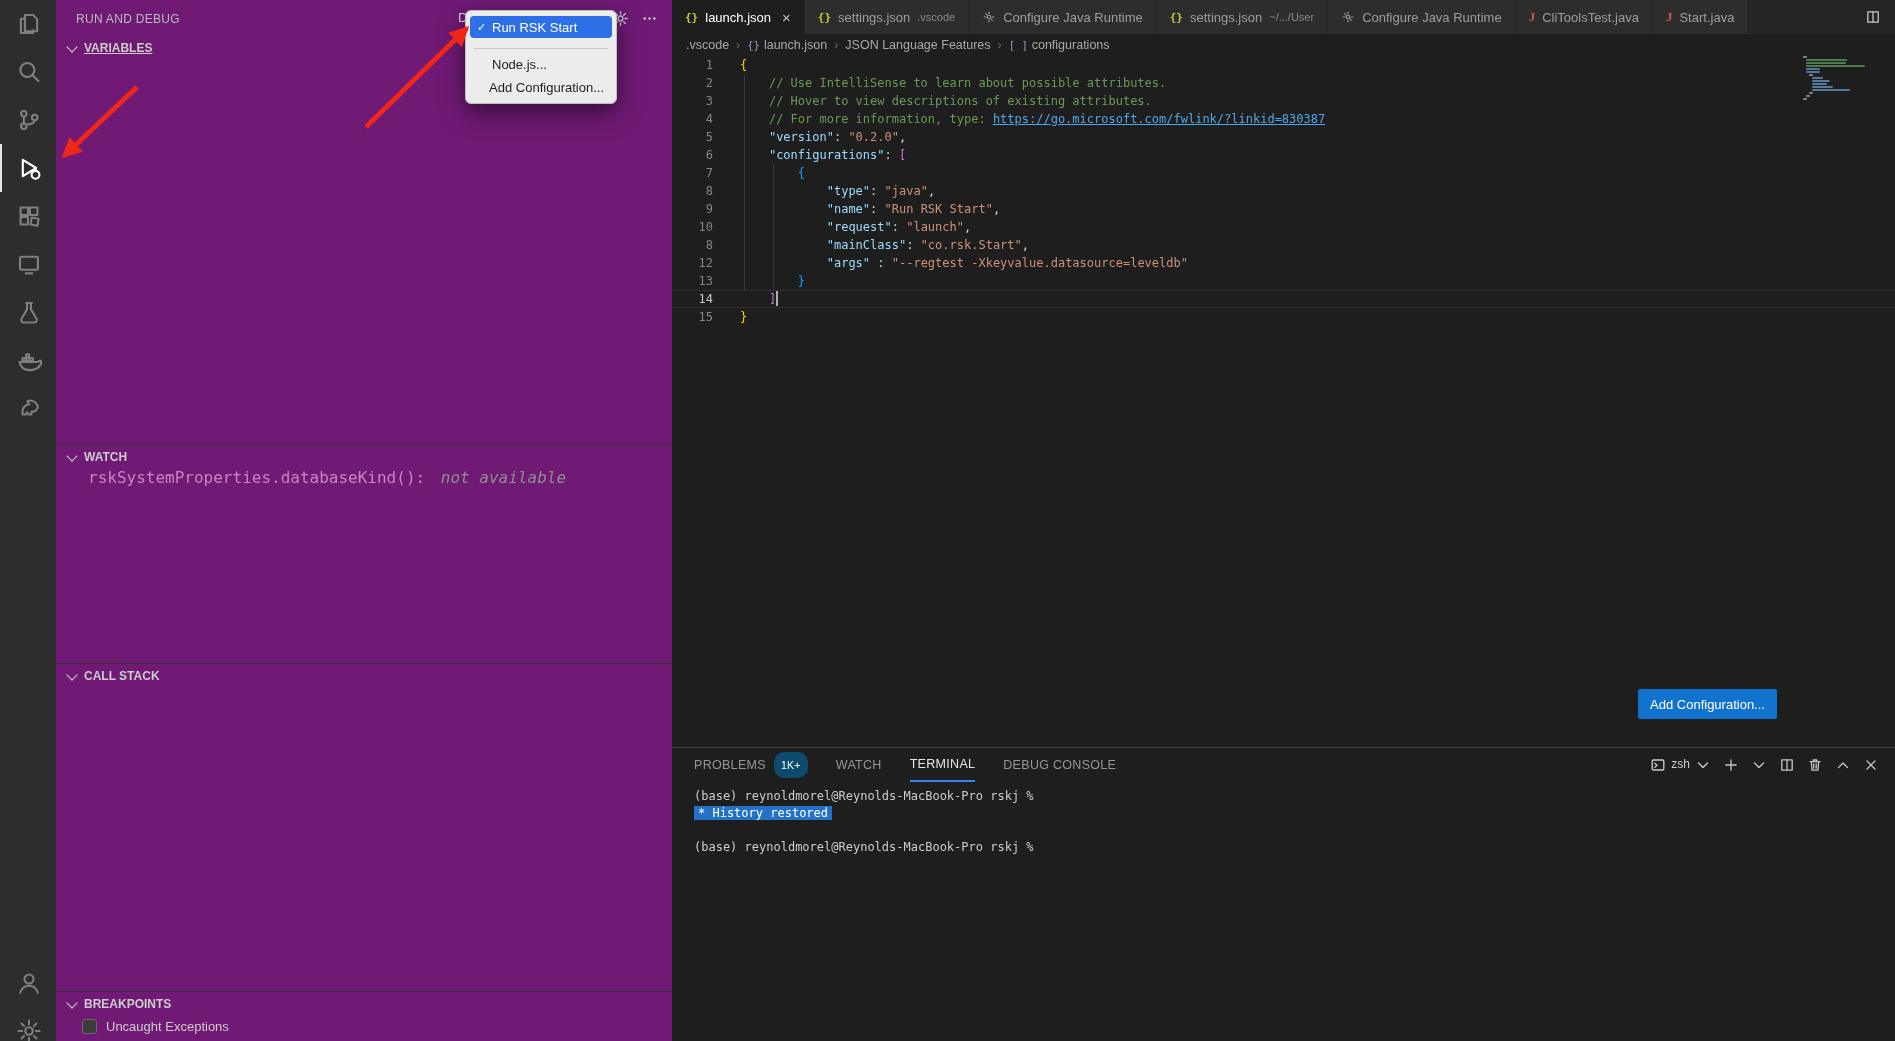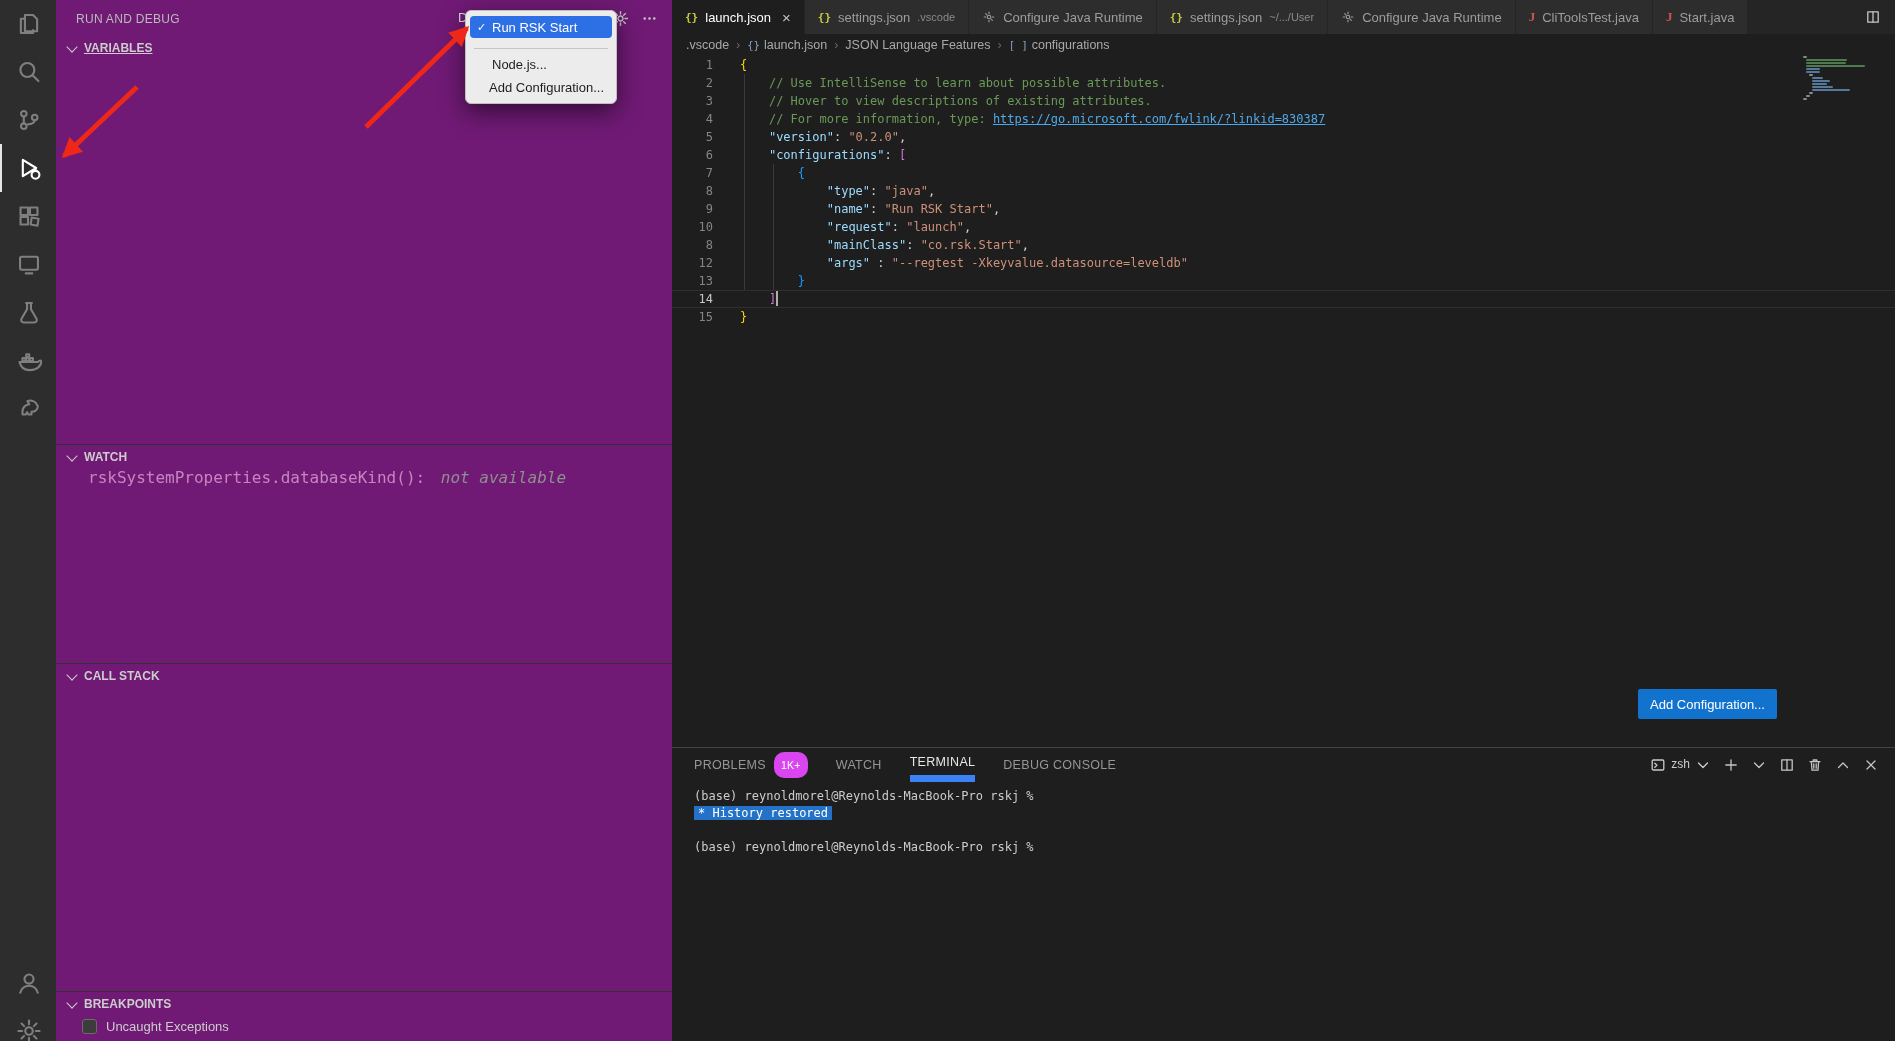--- a/index.html
+++ b/index.html
@@ -61,22 +61,22 @@
   .tk-b1{color:#ffd700;} .tk-b2{color:#da70d6;} .tk-b3{color:#179fff;}
   .cursor{display:inline-block;width:2px;height:15px;background:#aeafad;vertical-align:-3px;}
   .iguide{position:absolute;width:1px;background:#3a3a3a;}
   .minimap{position:absolute;top:0;right:22px;width:70px;}
   .mm-bar{height:2px;margin-bottom:1px;border-radius:1px;}
   .add-config{position:absolute;left:966px;top:689px;width:139px;height:30px;background:#1273cf;color:#ffffff;border:none;border-radius:2px;font-size:13px;font-family:"Liberation Sans",sans-serif;cursor:pointer;}
   
   .panel{position:absolute;left:0;right:0;top:747px;bottom:0;background:#1e1e1e;border-top:1px solid #444444;}
   .panel-tabs{position:absolute;top:0;left:22px;height:34px;display:flex;align-items:center;gap:28px;}
   .ptab{display:flex;align-items:center;gap:8px;height:34px;font-size:12.5px;letter-spacing:.3px;color:#969696;cursor:pointer;box-sizing:border-box;}
-  .ptab.active{color:#e7e7e7;border-bottom:7px solid #3b82f6;}
-  .pbadge{background:#d946ef;color:#ffffff;font-size:10.5px;padding:7px 7px;border-radius:10px;}
+  .ptab.active{color:#e7e7e7;border-bottom:2px solid #3b82f6;}
+  .pbadge{background:#0c4a6e;color:#ffffff;font-size:10.5px;padding:7px 7px;border-radius:10px;}
   .panel-actions{position:absolute;top:0;right:16px;height:34px;display:flex;align-items:center;gap:12px;color:#c5c5c5;}
   .panel-actions .icon svg{width:16px;height:16px;cursor:pointer;}
   .shell-chip{display:flex;gap:5px;font-size:12px;color:#cccccc;cursor:pointer;}
   .terminal{position:absolute;top:40px;left:22px;right:20px;font-family:"DejaVu Sans Mono",monospace;font-size:12px;line-height:17px;color:#cccccc;cursor:text;}
   .thl{background:#2472c8;color:#ffffff;padding:0 4px;}
   
   .menu-popup{position:absolute;left:465px;top:10px;width:152px;background:#ececec;border:1px solid #bfbfbf;border-radius:6px;box-shadow:0 8px 24px rgba(0,0,0,.55);padding:4px 0;z-index:20;box-sizing:border-box;}
   .menu-item{display:flex;align-items:center;height:22px;margin:1px 4px;padding:0 8px 0 4px;border-radius:4px;font-size:13px;color:#1d1d1d;cursor:pointer;gap:3px;white-space:nowrap;}
   .menu-item.selected{background:#2d6fe4;color:#ffffff;}
   .mcheck{width:15px;text-align:center;font-size:11px;}

